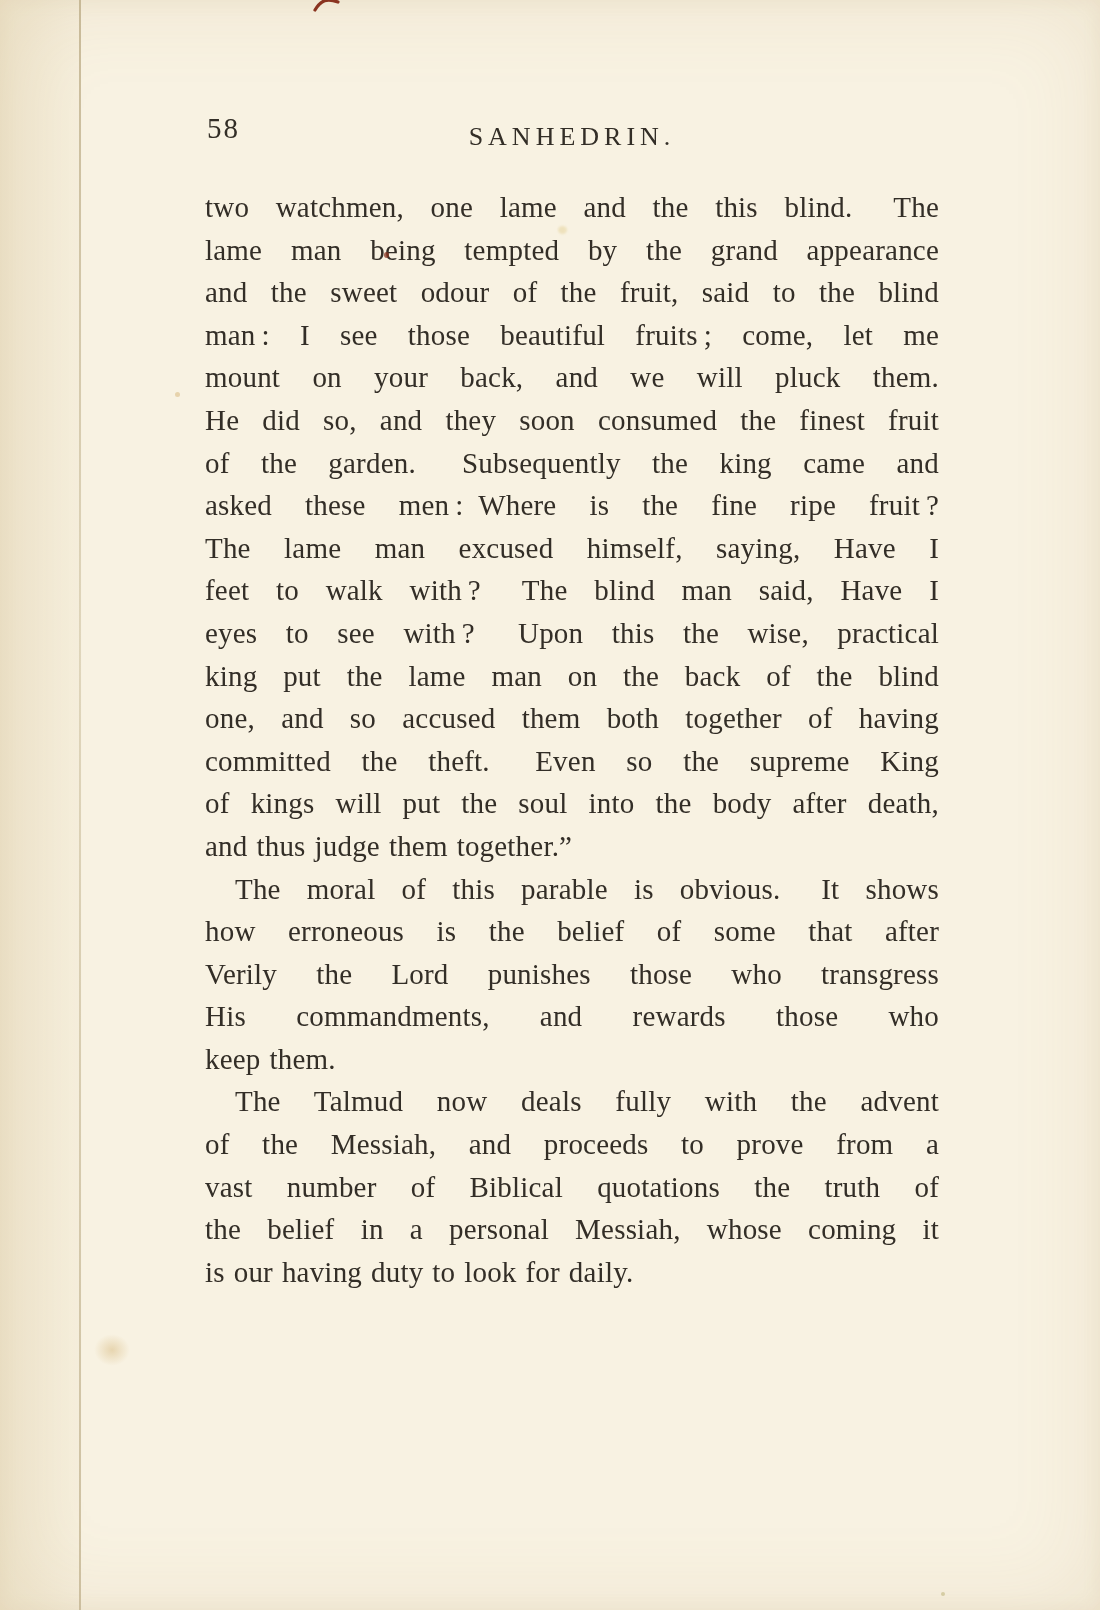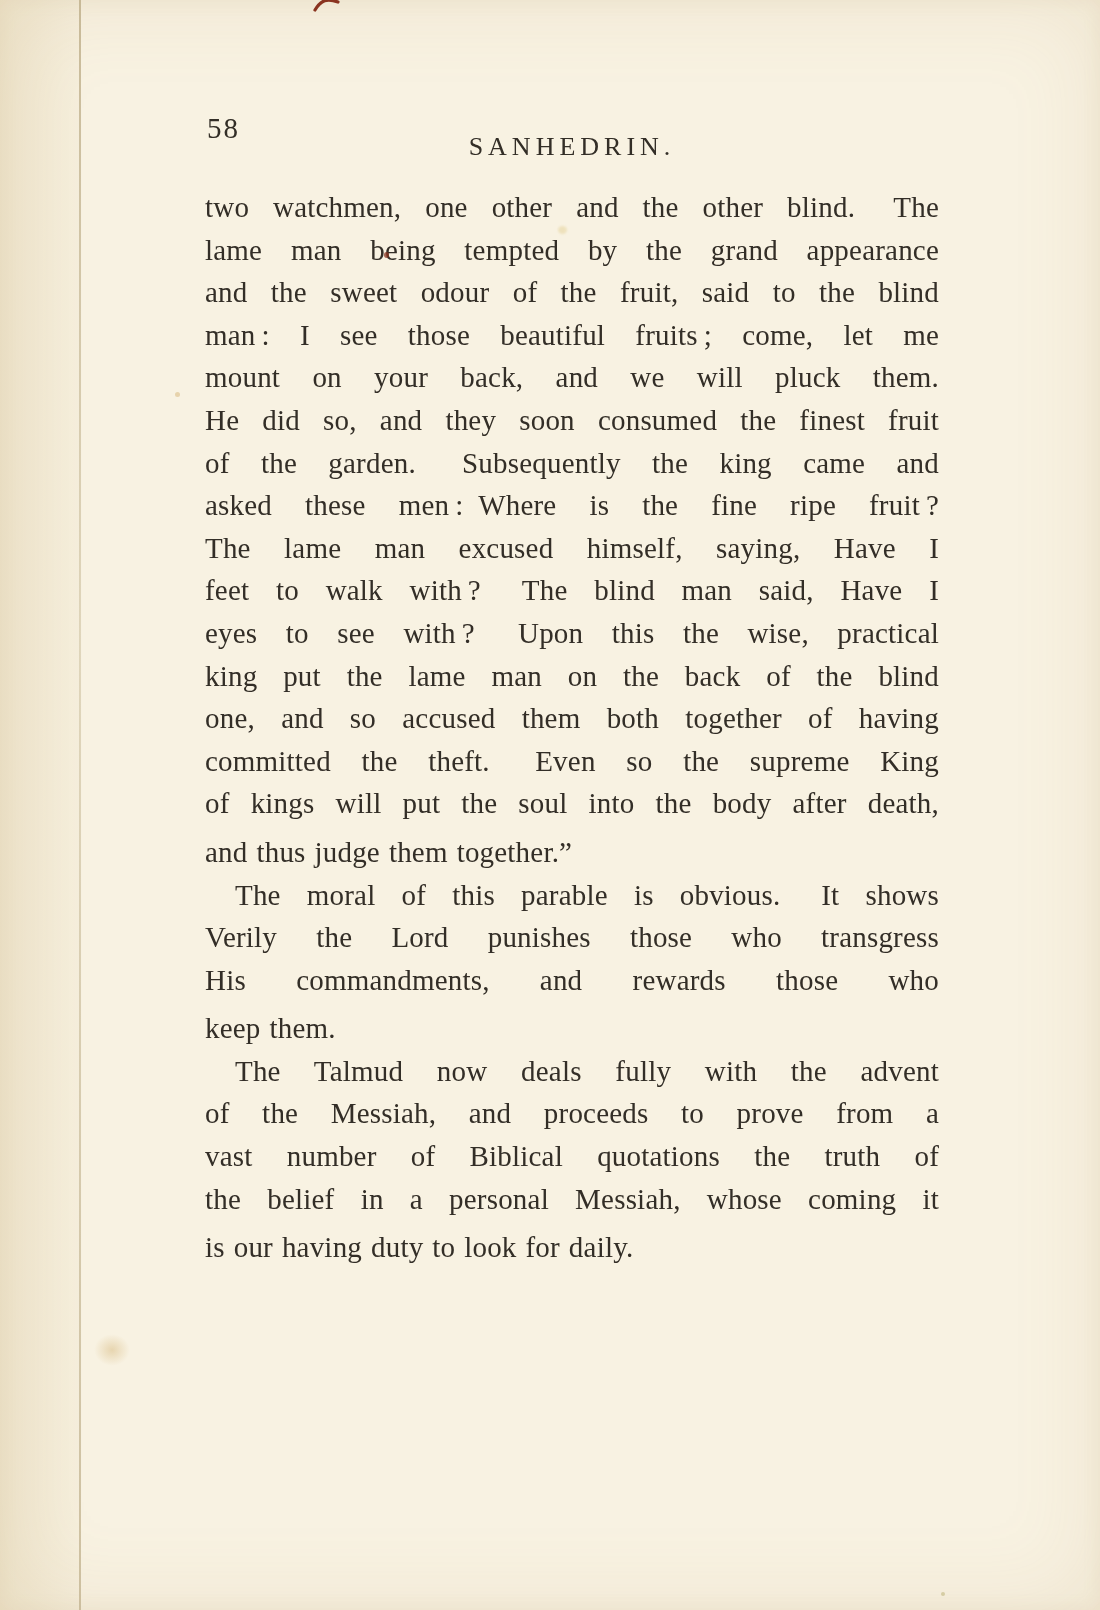--- a/index.html
+++ b/index.html
@@ -22,32 +22,32 @@
   .crease{
     position:absolute; left:79px; top:0; bottom:0; width:2px;
     background:linear-gradient(to bottom, rgba(195,180,145,0.9), rgba(205,192,158,0.55) 40%, rgba(195,180,145,0.8));
   }
   
   .header{position:absolute; left:205px; top:112px; width:734px; height:44px;}
   .pagenum{
     position:absolute; left:2px; top:0; font-size:29px; letter-spacing:2px;
   }
   .runtitle{
-    position:absolute; left:50%; top:20px; transform:translateX(-50%);
+    position:absolute; left:50%; top:10px; transform:translateX(-50%);
     font-size:26px; letter-spacing:5px; white-space:nowrap;
   }
   
   .text-block{position:absolute; left:205px; top:186px; width:734px;}
   .line{
     height:42.6px; line-height:42.6px; font-size:29px;
     letter-spacing:0.2px; word-spacing:1.5px;
     text-align:justify; text-align-last:justify;
     white-space:normal; overflow:visible;
   }
-  .line.no-just{text-align:left; text-align-last:left;margin-top:6px;}
+  .line.no-just{text-align:left; text-align-last:left;}
   .line.indent{padding-left:30px;}
   
   .artifact{position:absolute; pointer-events:none;}
   .red-mark{left:312px; top:-3px; width:30px; height:16px;}
   .red-dot{left:384px; top:252px; width:5px; height:6px; border-radius:50%;
            background:var(--mark_red); opacity:.75;}
   .stain{left:94px; top:1334px; width:36px; height:32px; border-radius:50%;
          background:radial-gradient(ellipse at center, rgba(217,189,134,0.55), rgba(217,189,134,0.0) 70%);}
   .blemish-a{left:558px; top:226px; width:9px; height:8px; border-radius:50%;
              background:#e9d9a8; opacity:.65; filter:blur(1px);}
@@ -62,37 +62,38 @@
 <div class="sheet">
   <div class="edge-strip"></div>
   <div class="crease"></div>
 
   <div class="header">
     <span class="pagenum">58</span>
     <span class="runtitle">SANHEDRIN.</span>
   </div>
 
   <div class="text-block" id="text-block">
-      <div class="line">two watchmen, one other and the other blind.  The</div>
+      <div class="line">two watchmen, one lame and the this blind.  The</div>
       <div class="line">lame man being tempted by the grand appearance</div>
       <div class="line">and the sweet odour of the fruit, said to the blind</div>
       <div class="line">man : I see those beautiful fruits ; come, let me</div>
       <div class="line">mount on your back, and we will pluck them.</div>
       <div class="line">He did so, and they soon consumed the finest fruit</div>
       <div class="line">of the garden.  Subsequently the king came and</div>
       <div class="line">asked these men : Where is the fine ripe fruit ?</div>
       <div class="line">The lame man excused himself, saying, Have I</div>
       <div class="line">feet to walk with ?  The blind man said, Have I</div>
       <div class="line">eyes to see with ?  Upon this the wise, practical</div>
       <div class="line">king put the lame man on the back of the blind</div>
       <div class="line">one, and so accused them both together of having</div>
       <div class="line">committed the theft.  Even so the supreme King</div>
       <div class="line">of kings will put the soul into the body after death,</div>
       <div class="line no-just">and thus judge them together.”</div>
       <div class="line indent">The moral of this parable is obvious.  It shows</div>
+      <div class="line">how erroneous is the belief of some that after</div>
       <div class="line">Verily the Lord punishes those who transgress</div>
       <div class="line">His commandments, and rewards those who</div>
       <div class="line no-just">keep them.</div>
       <div class="line indent">The Talmud now deals fully with the advent</div>
       <div class="line">of the Messiah, and proceeds to prove from a</div>
       <div class="line">vast number of Biblical quotations the truth of</div>
       <div class="line">the belief in a personal Messiah, whose coming it</div>
       <div class="line no-just">is our having duty to look for daily.</div>
     </div>
 

